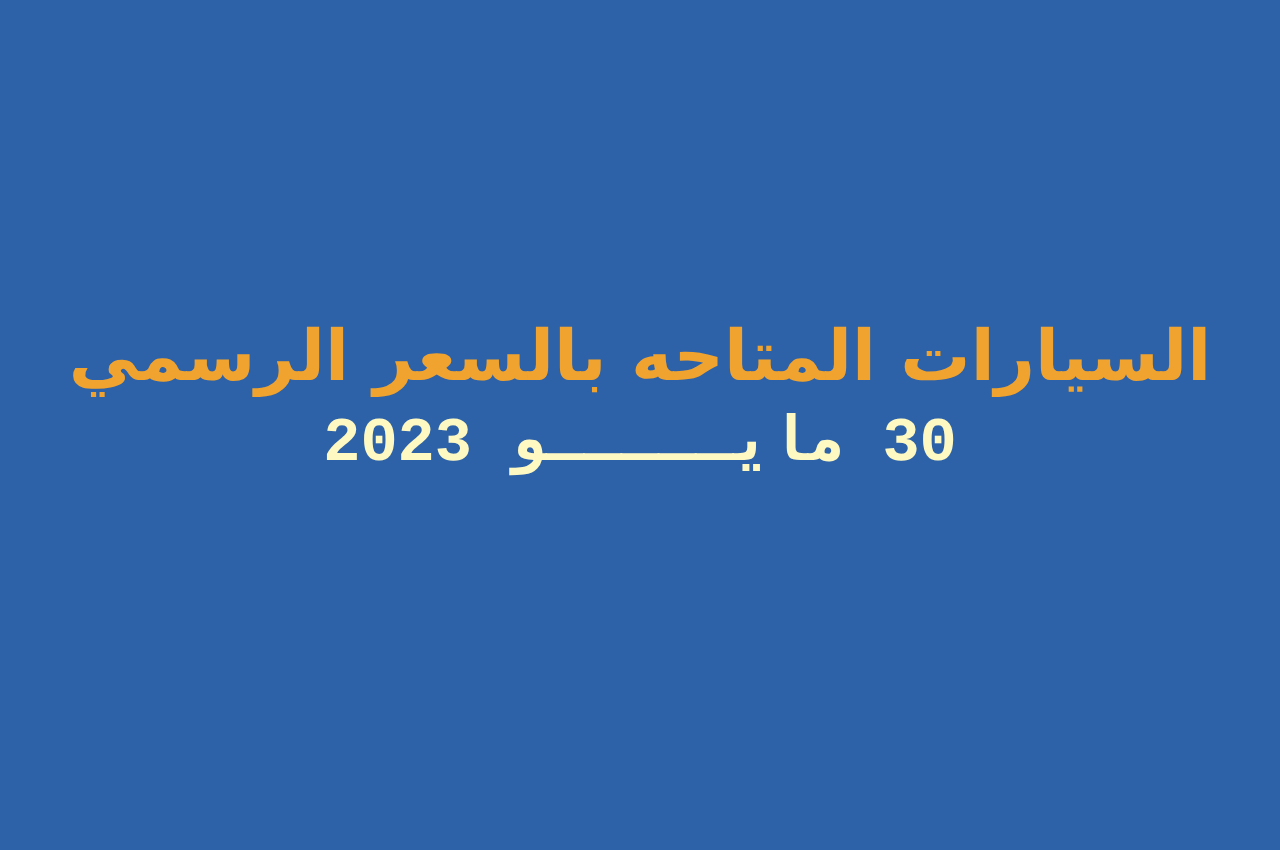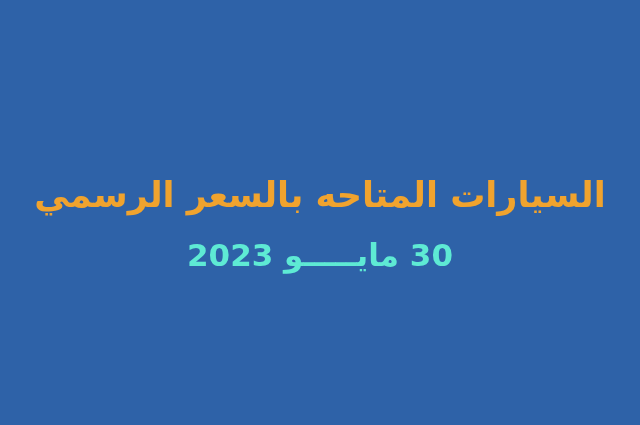--- a/index.html
+++ b/index.html
@@ -41,21 +41,21 @@
   .headline {
     display: block;
     color: #f0a32e;
     font-size: 35px;
     font-weight: 700;
     line-height: 1.25;
     letter-spacing: 0;
     white-space: nowrap;
     direction: rtl;
     unicode-bidi: isolate;
-    margin: 16px;
+    margin: 0;
     padding: 0;
   }
 
   .subheadline {
     display: block;
     color: #ffffff;
     font-size: 31px;
     font-weight: 700;
     line-height: 1.25;
     white-space: nowrap;
@@ -67,17 +67,17 @@
 </style>
 </head>
 <body>
 
 <div class="banner" style="background: rgb(46, 98, 168);">
 
   <div class="text-block">
 
     <h1 class="headline" style="color: rgb(240, 163, 46);">السيارات المتاحه بالسعر الرسمي</h1>
 
-    <h2 class="subheadline" style="color: #5eead4;">30 مايـــــو 2023</h2>
+    <h2 class="subheadline" style="color: #fef9c3; font-family: Liberation Mono, monospace;">30 مايـــــو 2023</h2>
 
   </div>
 
 </div>
 
 </body></html>

